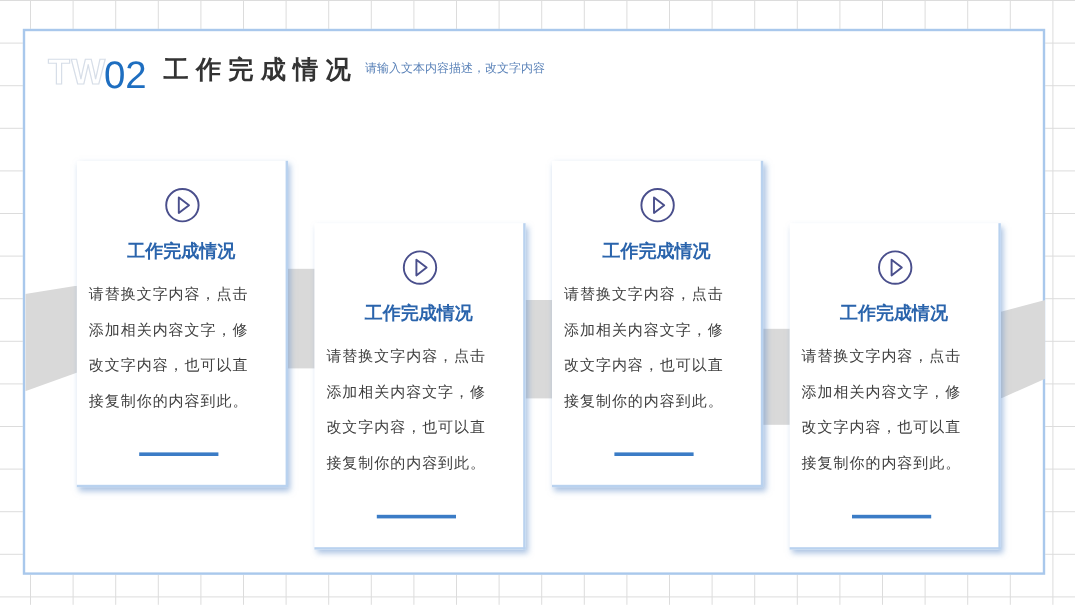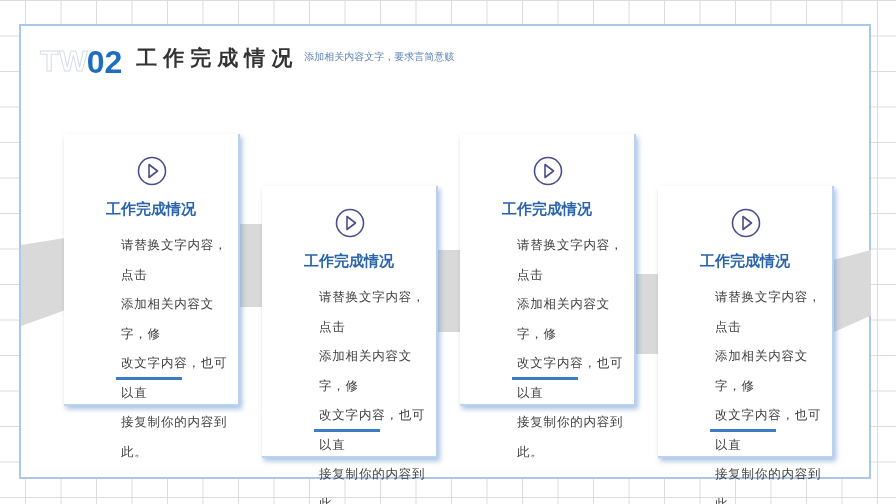--- a/index.html
+++ b/index.html
@@ -17,57 +17,57 @@
     position: absolute; left: 19px; top: 24px; width: 852px; height: 455px;
     background: #ffffff;
     border: 2px solid #a9c8ec;
     box-sizing: border-box;
   }
   .header { position: absolute; left: 40px; top: 44px; height: 40px; display: flex; align-items: flex-start; }
   .tw {
     font-family: "Liberation Sans", sans-serif; font-weight: bold; font-size: 30px;
     color: transparent; -webkit-text-stroke: 1px #d7dee8; letter-spacing: 1px;
   }
-  .num { font-family: "Liberation Sans", sans-serif; font-weight: bold; font-size: 32px; color: #1e6ec0; margin-left: -2px; }
+  .num { font-family: "Liberation Sans", sans-serif; font-weight: normal; font-size: 32px; color: #1e6ec0; margin-left: -2px; }
   .title { font-weight: bold; font-size: 21px; color: #333333; letter-spacing: 6px; margin-left: 14px; }
   .subtitle { font-size: 10px; color: #5a82b8; margin-left: 6px; margin-top: 6px; }
 
   .ribbon { position: absolute; background: #d9d9d9; }
   .card {
     position: absolute; width: 176px; background: #ffffff;
     box-shadow: 2px 3px 5px rgba(95,140,200,0.55);
     border-right: 2px solid #b9d2ef;
     border-bottom: 2px solid #b9d2ef;
     box-sizing: border-box;
   }
   .card .icon {
     position: absolute; left: 73px; top: 22px; width: 30px; height: 30px;
   }
   .card .ctitle {
     position: absolute; left: 0; right: 0; top: 66px; text-align: center;
     font-weight: bold; font-size: 15px; color: #2a64ac;
   }
   .card .cbody {
     position: absolute; left: 10px; right: 6px; top: 96px;
-    font-size: 12.5px; line-height: 29.5px; color: #404040; letter-spacing: 0.8px; margin-left: 47px;
+    font-size: 12.5px; line-height: 29.5px; color: #404040; letter-spacing: 0.8px;
   }
   .card .bar {
     position: absolute; left: 52px; width: 66px; height: 3px; background: #3b7cc6; bottom: 24px;
   }
 </style>
 </head>
 <body>
 
 <div class="panel"></div>
 
 <div class="header">
   <span class="tw">TW</span>
   <span class="num">02</span>
   <span class="title">工作完成情况</span>
-  <span class="subtitle">添加相关内容文字，要求言简意赅</span>
+  <span class="subtitle">请输入文本内容描述，改文字内容</span>
 </div>
 
 <div class="ribbon" style="left:21px; top:238px; width:44px; height:88px; clip-path: polygon(0 8%, 100% 0, 100% 82%, 0 100%);"></div>
 <div class="ribbon" style="left:240px; top:224px; width:24px; height:83px;"></div>
 <div class="ribbon" style="left:437px; top:250px; width:25px; height:82px;"></div>
 <div class="ribbon" style="left:635px; top:274px; width:24px; height:80px;"></div>
 <div class="ribbon" style="left:834px; top:250px; width:37px; height:82px; clip-path: polygon(0 12%, 100% 0, 100% 80%, 0 100%);"></div>
 
 <div class="card" style="left:64px; top:134px; height:272px;">
   <svg class="icon" viewBox="0 0 30 30">

